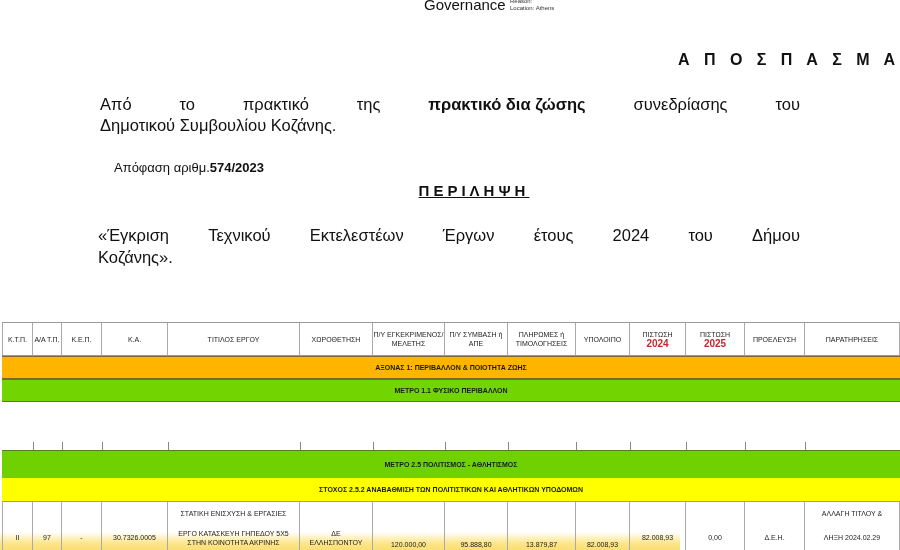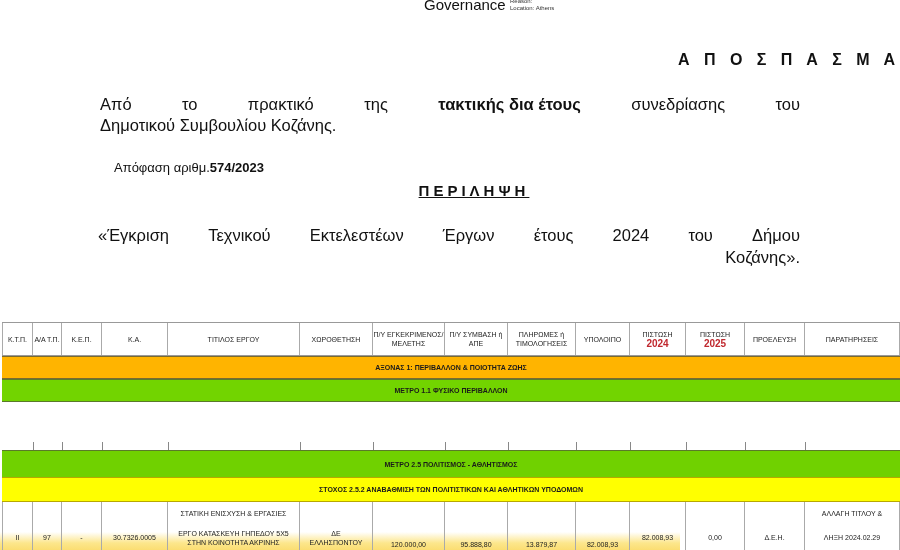--- a/index.html
+++ b/index.html
@@ -14,21 +14,21 @@
   .para1 { position: absolute; top: 94px; left: 100px; width: 700px; font-size: 16.5px; line-height: 21px; text-align: justify; text-align-last: left; }
   .para1 .l1 { display: flex; justify-content: space-between; width: 700px; }
   .hl { position: relative; font-weight: bold; }
   .hl::before { content: ""; position: absolute; left: -5px; right: -6px; top: -7px; bottom: -9px; background: #fbe27a; border-radius: 6px; filter: blur(2px); z-index: -1; opacity: 0.9; }
   .bold { font-weight: bold; }
 
   .decision { position: absolute; top: 160px; left: 114px; font-size: 13px; }
   .summary-title { position: absolute; top: 182px; left: 0; width: 900px; text-align: center; font-weight: bold; font-size: 15px; letter-spacing: 4px; }
   .summary-title span { text-decoration: underline; margin-left: 48px; }
 
-  .para2 { position: absolute; top: 224px; left: 98px; width: 702px; font-size: 16.5px; line-height: 22px; text-align: right; }
+  .para2 { position: absolute; top: 224px; left: 98px; width: 702px; font-size: 16.5px; line-height: 22px; }
   .para2 .l1 { display: flex; justify-content: space-between; }
 
   
   .tbl { position: absolute; left: 0; top: 322px; width: 900px; font-size: 7px; }
   .hdr { position: absolute; left: 2px; top: 0; width: 898px; height: 34px; display: flex; border-top: 1px solid #999; border-bottom: 1px solid #999; }
   .hdr .c { border-right: 1px solid #aaa; display: flex; align-items: center; justify-content: center; text-align: center; line-height: 9px; color: #222; }
   .hdr .c:first-child { border-left: 1px solid #aaa; }
   .red { color: #c0282e; font-weight: bold; font-size: 10px; }
 
   .band { position: absolute; left: 2px; width: 898px; display: flex; align-items: center; justify-content: center; font-weight: bold; font-size: 7px; color: #1a1a1a; border-top: 1px solid #7a6a30; border-bottom: 1px solid #7a6a30; }
@@ -56,21 +56,21 @@
 </div>
 
 <div class="title">Α Π Ο Σ Π Α Σ Μ Α</div>
 
 <div class="para1">
   <div class="l1">
     <span>Από</span>
     <span>το</span>
     <span>πρακτικό</span>
     <span>της</span>
-    <span class="bold">τακτικής δια έτους</span>
+    <span class="bold">πρακτικό δια ζώσης</span>
     <span>συνεδρίασης</span>
     <span>του</span>
   </div>
   <div>Δημοτικού Συμβουλίου Κοζάνης.</div>
 </div>
 
 <div class="decision">
   <span>Απόφαση αριθμ.</span><span class="bold">574/2023</span>
 </div>
 

